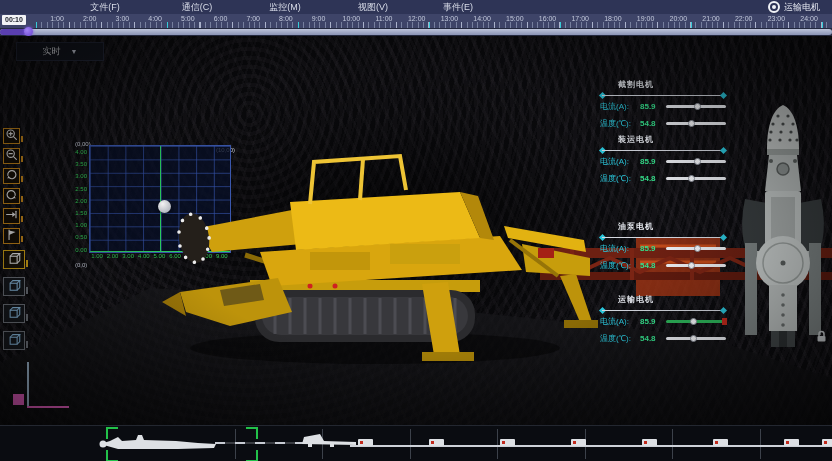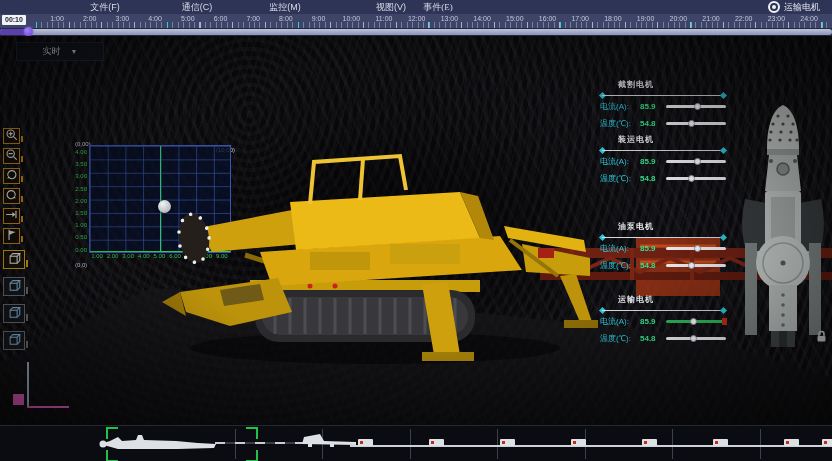--- a/index.html
+++ b/index.html
@@ -112,22 +112,22 @@
 </head>
 <body>
 
 <div id="app">
 
   <div id="menubar">
     <div id="menu-items">
         <span class="menu-item" style="left: 105px;">文件(F)</span>
         <span class="menu-item" style="left: 197px;">通信(C)</span>
         <span class="menu-item" style="left: 285px;">监控(M)</span>
-        <span class="menu-item" style="left: 391px;">视图(V)</span>
-        <span class="menu-item" style="left: 438px; font-family: Liberation Serif, serif;">事件(E)</span>
+        <span class="menu-item" style="left: 373px;">视图(V)</span>
+        <span class="menu-item" style="left: 458px;">事件(E)</span>
       </div>
     <div id="settings">
       <span class="ring"></span>
       <span>运输电机</span>
     </div>
   </div>
 
   <div id="ruler">
     <span id="current-chip">00:10</span>
     <div id="hour-labels">

